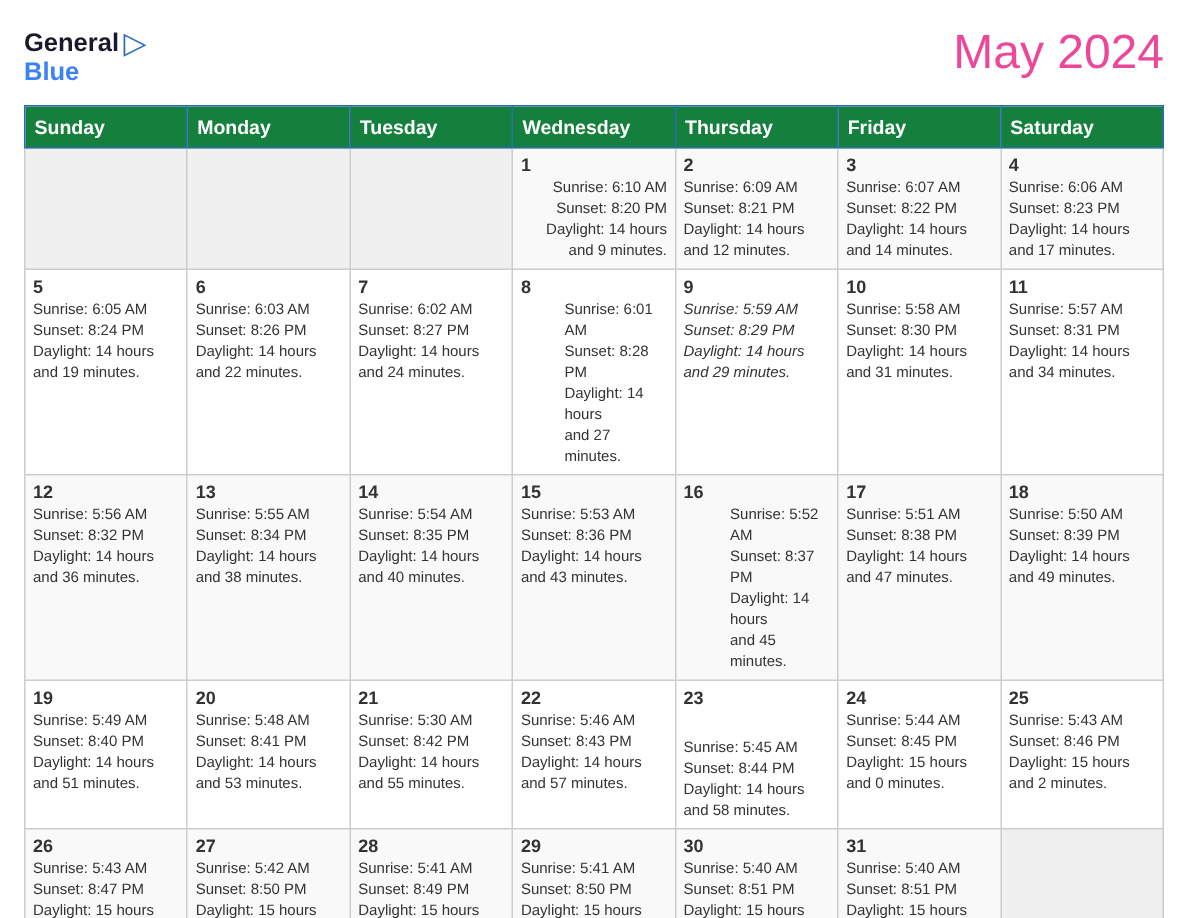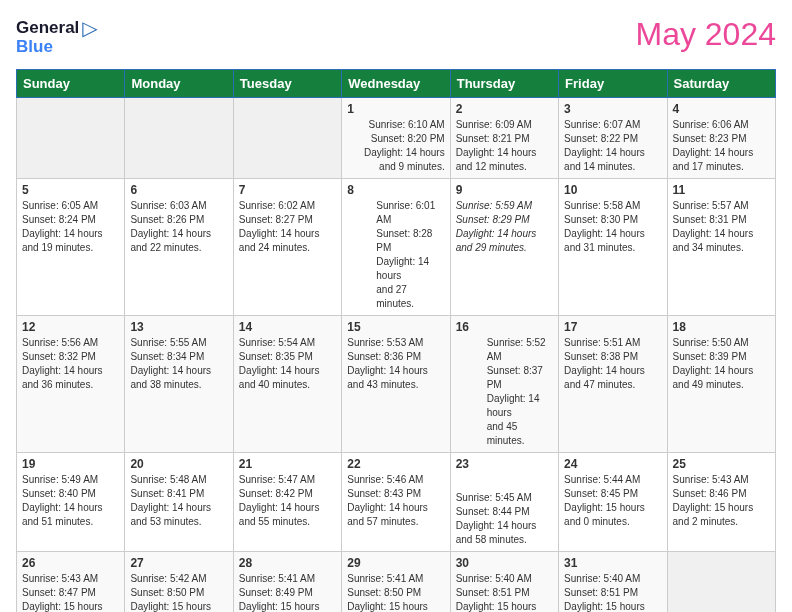--- a/index.html
+++ b/index.html
@@ -261,21 +261,21 @@
         </td>
         <td>
           <span class="day-number">20</span>
           <div class="day-info" style="white-space: pre-line;">Sunrise: 5:48 AM
 Sunset: 8:41 PM
 Daylight: 14 hours
 and 53 minutes.</div>
         </td>
         <td>
           <span class="day-number">21</span>
-          <div class="day-info" style="white-space: pre-line;">Sunrise: 5:47 AM
+          <div class="day-info" style="white-space: pre-line;">Sunrise: 5:30 AM
 Sunset: 8:42 PM
 Daylight: 14 hours
 and 55 minutes.</div>
         </td>
         <td>
           <span class="day-number">22</span>
           <div class="day-info" style="white-space: pre-line;">Sunrise: 5:46 AM
 Sunset: 8:43 PM
 Daylight: 14 hours
 and 57 minutes.</div>

